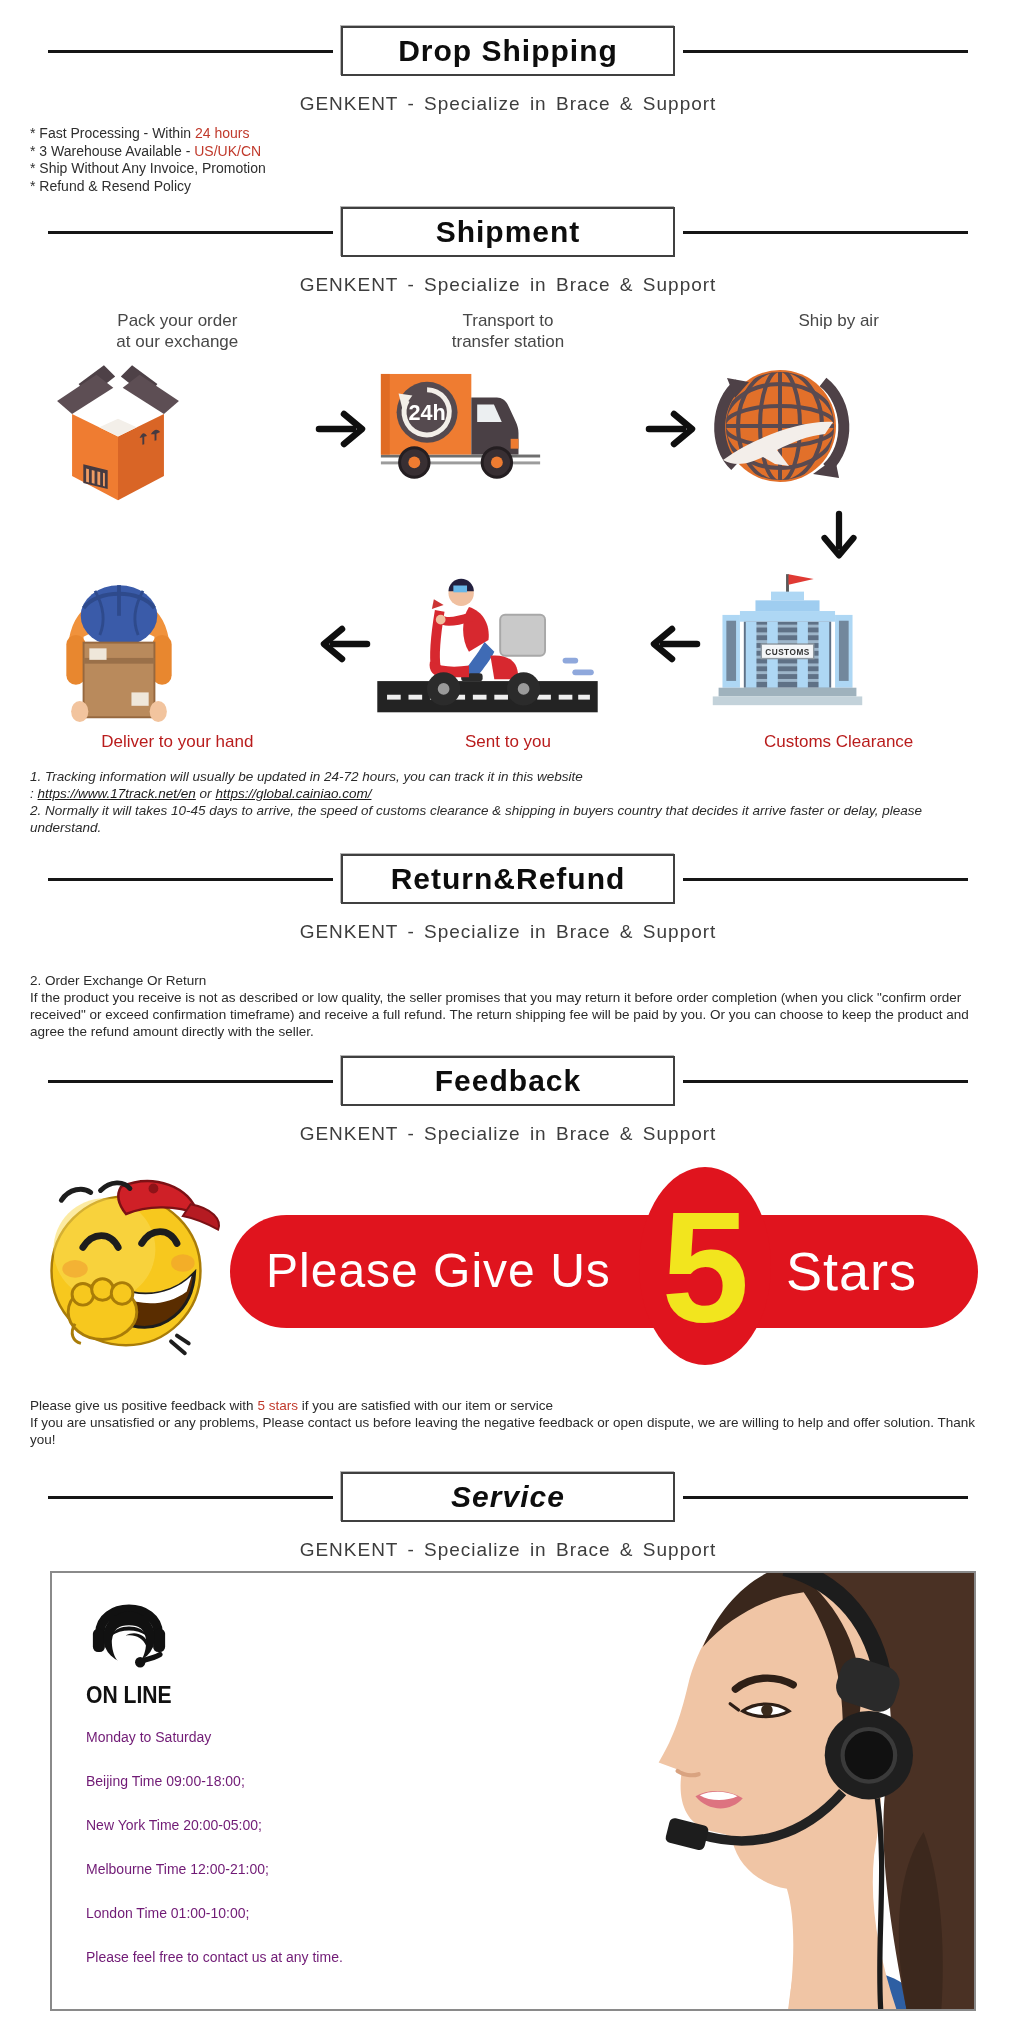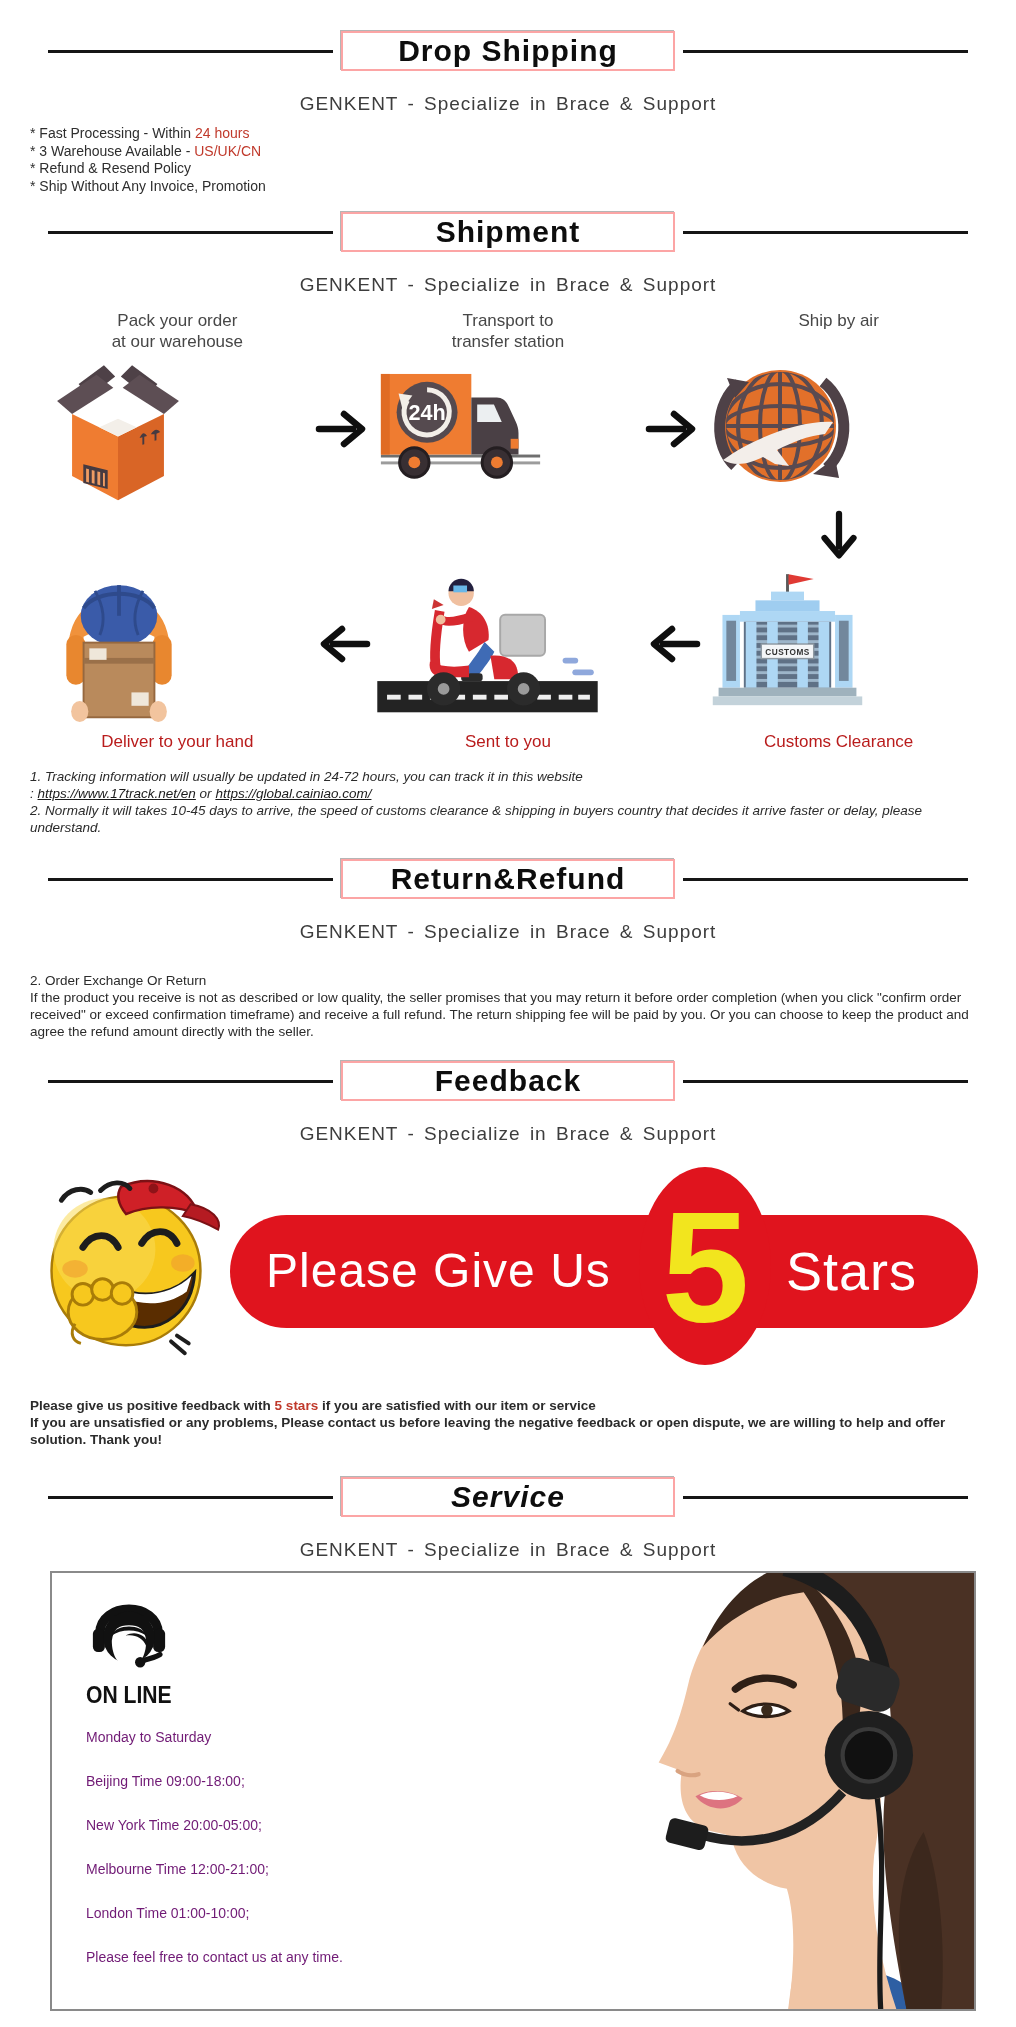--- a/index.html
+++ b/index.html
@@ -2,22 +2,22 @@
 <html><head>
 <meta charset="utf-8">
 <style>
   * { margin:0; padding:0; box-sizing:border-box; }
   body { background:#fff; font-family:"Liberation Sans", sans-serif; }
   .page { width:1016px; height:2027px; background:#fff; overflow:hidden; position:relative; padding-top:14px; }
 
   
   .band { display:flex; align-items:center; padding:0 48px; margin-top:10px; height:54px; }
   .rule { flex:1; height:3px; background:#161616; }
-  .title-box { width:334px; height:40px; margin:0 8px; background:#fff;
-               border:2px solid #fca5a5; box-shadow:-1px -1px 0 #b5b5b5;
+  .title-box { width:334px; height:50px; margin:0 8px; background:#fff;
+               border:2px solid #404040; box-shadow:-1px -1px 0 #b5b5b5;
                display:flex; align-items:center; justify-content:center; }
   .title-box span { font-size:30px; font-weight:700; color:#0d0d0d; letter-spacing:1px; }
   .tagline { text-align:center; font-size:19px; color:#3d3d3d; letter-spacing:1px; word-spacing:3px; margin-top:15px; }
 
   
   .bullets { padding:10px 26px 0 30px; }
   .bullets div { font-size:14px; line-height:17.5px; color:#2e2e2e; }
   .hl { color:#c0392b; }
 
   
@@ -38,21 +38,21 @@
   
   .fb-banner { display:flex; align-items:flex-start; height:212px; padding:0 28px; margin-top:16px; }
   .smiley-wrap { width:196px; height:196px; margin-top:4px; flex:none; }
   .pill-wrap { position:relative; flex:1; height:212px; margin-left:6px; }
   .pill { position:absolute; left:0; right:10px; top:54px; height:113px; border-radius:57px; background:#e0141e; }
   .blob { position:absolute; left:54%; top:6px; width:132px; height:198px; border-radius:50%; background:#e0141e;
           display:flex; align-items:center; justify-content:center; }
   .blob span { font-size:158px; font-weight:700; color:#f2e51e; line-height:1; }
   .pill .t1 { position:absolute; left:36px; top:50%; transform:translateY(-52%); font-size:48px; color:#fff; letter-spacing:1px; white-space:nowrap; }
   .pill .t2 { position:absolute; left:calc(54% + 152px); top:50%; transform:translateY(-52%); font-size:54px; color:#fff; letter-spacing:1px; white-space:nowrap; }
-  .fb-notes { padding:24px 26px 0 30px; font-size:13.5px; line-height:17px; color:#2b2b2b;font-weight:bold; }
+  .fb-notes { padding:24px 26px 0 30px; font-size:13.5px; line-height:17px; color:#2b2b2b; }
 
   
   .svc-panel { position:relative; margin:10px 40px 0 50px; height:440px; border:2px solid #8a8a8a; background:#fff; overflow:hidden; }
   .svc-left { position:relative; z-index:2; padding:14px 0 0 34px; }
   .online { width:120px; display:flex; flex-direction:column; }
   .online-label { font-size:24px; font-weight:800; color:#111; letter-spacing:0; transform:scaleX(.88); transform-origin:left; margin-top:2px; }
   .schedule div { font-size:14px; color:#701a75; line-height:44px; white-space:nowrap; }
   .svc-photo { position:absolute; right:0; top:0; height:100%; width:452px; z-index:1; }
 </style>
 </head>
@@ -64,38 +64,38 @@
     <span class="rule"></span>
     <div class="title-box">
       <span>Drop Shipping</span>
     </div>
     <span class="rule"></span>
   </div>
   <div class="tagline">GENKENT - Specialize in Brace &amp; Support</div>
   <div class="bullets">
     <div><span>* Fast Processing - Within </span><span class="hl">24 hours</span></div>
     <div><span>* 3 Warehouse Available - </span><span class="hl">US/UK/CN</span></div>
+    <div><span>* Ship Without Any Invoice, Promotion</span></div>
     <div><span>* Refund &amp; Resend Policy</span></div>
-    <div><span>* Ship Without Any Invoice, Promotion</span></div>
   </div>
 
   <div class="band">
     <span class="rule"></span>
     <div class="title-box">
       <span>Shipment</span>
     </div>
     <span class="rule"></span>
   </div>
   <div class="tagline">GENKENT - Specialize in Brace &amp; Support</div>
 
   <div class="ship-row">
     <div class="step">
       <div class="step-label">
         <div>Pack your order</div>
-          <div>at our warehouse</div>
+          <div>at our exchange</div>
       </div>
       <svg width="148" height="150" viewBox="0 0 150 160">
         <polygon points="33,32 60,12 72,24 44,46" fill="#4e4147"></polygon>
         <polygon points="117,32 90,12 78,24 106,46" fill="#4e4147"></polygon>
         <polygon points="10,50 52,22 70,36 26,64" fill="#5d4e54"></polygon>
         <polygon points="140,50 98,22 80,36 124,64" fill="#5d4e54"></polygon>
         <polygon points="26,64 75,88 75,156 26,130" fill="#ef7c31"></polygon>
         <polygon points="124,64 75,88 75,156 124,130" fill="#d96526"></polygon>
         <polygon points="55,78 75,88 95,78 75,69" fill="#f3efe9"></polygon>
         <rect x="38" y="108" width="26" height="20" fill="#463a40" transform="skewY(14)"></rect>

